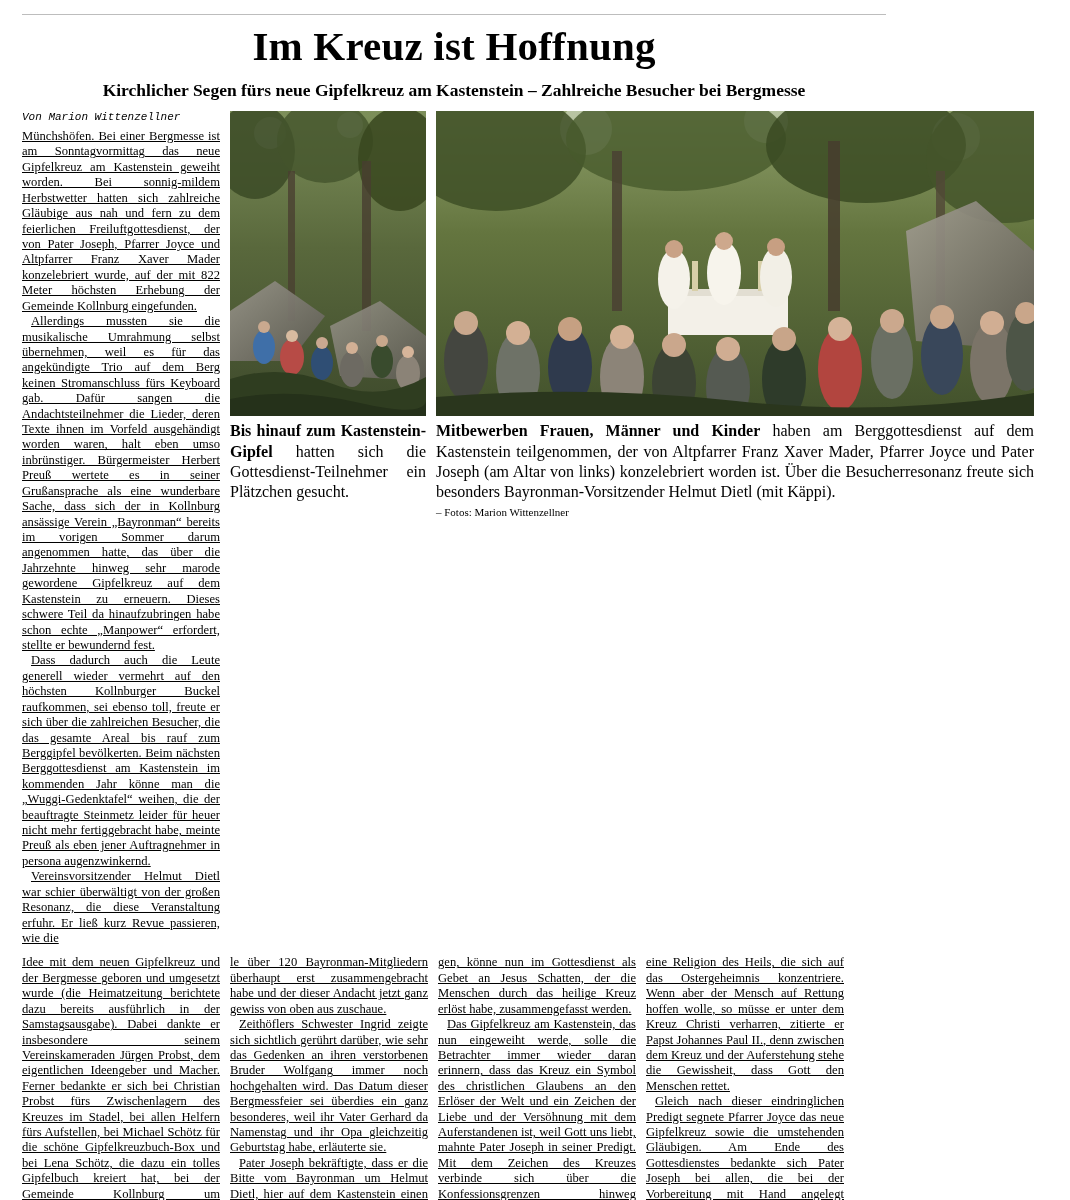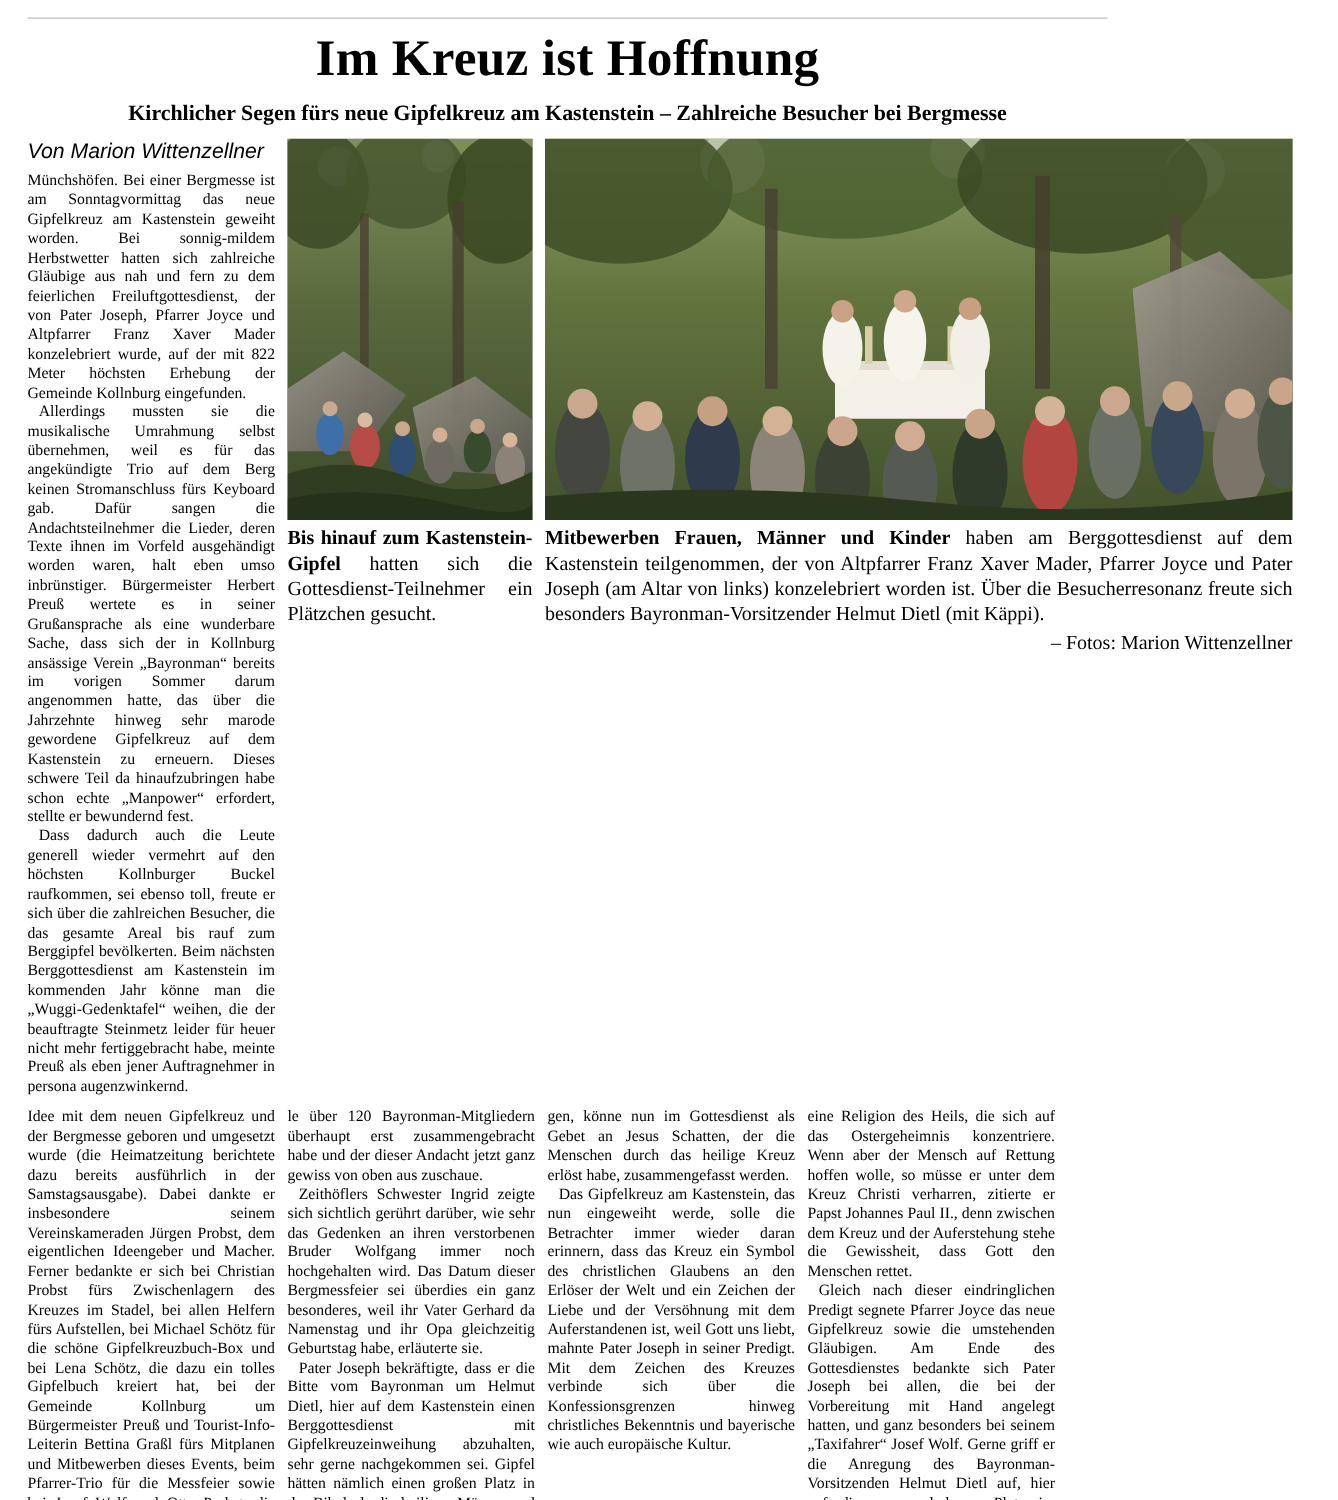--- a/index.html
+++ b/index.html
@@ -39,22 +39,22 @@
   .subhead {
     text-align: center;
     font-family: Liberation Serif, serif;
     font-weight: bold;
     font-size: 17.5px;
     line-height: 1.2;
     margin: 0 0 10px 0;
   }
   .byline {
     font-style: italic;
-    font-size: 17px;
-    font-family: Liberation Sans, sans-serif;
+    font-size: 11px;
+    font-family: Liberation Mono, monospace;
     margin: 0 0 6px 0;
   }
 
   
   .top-block {
     display: flex;
     gap: 10px;
     align-items: flex-start;
   }
   .col-narrow {
@@ -78,22 +78,21 @@
   .photo svg { display: block; width: 100%; height: 100%; }
   .caption {
     font-family: "Liberation Serif", serif;
     font-size: 16px;
     line-height: 1.28;
     text-align: justify;
     margin-top: 5px;
   }
   .caption b { font-weight: bold; }
   .credit {
-    text-align: right;
-    font-size: 16px;
+    font-size: 11px;
     margin-top: 3px;
   }
 
   
   .body-cols {
     display: flex;
     gap: 10px;
     margin-top: 9px;
   }
   .bcol {
@@ -102,40 +101,42 @@
   }
   p.txt {
     font-family: "Liberation Serif", serif;
     font-size: 12.6px;
     line-height: 1.225;
     text-align: justify;
     text-justify: inter-word;
     hyphens: auto;
     margin: 0 0 0 0;
     text-indent: 9px;
+    text-decoration: underline;
   }
   p.txt.first { text-indent: 0; }
 </style>
 </head>
 <body>
 
 <div class="page">
 
   <div class="rule-top"></div>
 
   <h1 class="headline">Im Kreuz ist Hoffnung</h1>
   <h2 class="subhead">Kirchlicher Segen fürs neue Gipfelkreuz am Kastenstein – Zahlreiche Besucher bei Bergmesse</h2>
 
   <div class="top-block">
 
     <div class="col-narrow">
       <div class="byline">Von Marion Wittenzellner</div>
       <p class="txt first">Münchshöfen. Bei einer Bergmesse ist am Sonntagvormittag das neue Gipfelkreuz am Kastenstein geweiht worden. Bei sonnig-mildem Herbstwetter hatten sich zahlreiche Gläubige aus nah und fern zu dem feierlichen Freiluftgottesdienst, der von Pater Joseph, Pfarrer Joyce und Altpfarrer Franz Xaver Mader konzelebriert wurde, auf der mit 822 Meter höchsten Erhebung der Gemeinde Kollnburg eingefunden.</p>
       <p class="txt">Allerdings mussten sie die musikalische Umrahmung selbst übernehmen, weil es für das angekündigte Trio auf dem Berg keinen Stromanschluss fürs Keyboard gab. Dafür sangen die Andachtsteilnehmer die Lieder, deren Texte ihnen im Vorfeld ausgehändigt worden waren, halt eben umso inbrünstiger. Bürgermeister Herbert Preuß wertete es in seiner Grußansprache als eine wunderbare Sache, dass sich der in Kollnburg ansässige Verein „Bayronman“ bereits im vorigen Sommer darum angenommen hatte, das über die Jahrzehnte hinweg sehr marode gewordene Gipfelkreuz auf dem Kastenstein zu erneuern. Dieses schwere Teil da hinaufzubringen habe schon echte „Manpower“ erfordert, stellte er bewundernd fest.</p>
       <p class="txt">Dass dadurch auch die Leute generell wieder vermehrt auf den höchsten Kollnburger Buckel raufkommen, sei ebenso toll, freute er sich über die zahlreichen Besucher, die das gesamte Areal bis rauf zum Berggipfel bevölkerten. Beim nächsten Berggottesdienst am Kastenstein im kommenden Jahr könne man die „Wuggi-Gedenktafel“ weihen, die der beauftragte Steinmetz leider für heuer nicht mehr fertiggebracht habe, meinte Preuß als eben jener Auftragnehmer in persona augenzwinkernd.</p>
+      <p class="txt">Vereinsvorsitzender Helmut Dietl war schier überwältigt von der großen Resonanz, die diese Veranstaltung erfuhr. Er ließ kurz Revue passieren, wie die</p>
     </div>
 
     <div class="photo-col-a">
       <div class="photo" style="height:305px;">
         <svg viewBox="0 0 196 305" preserveAspectRatio="none" aria-hidden="true">
           <defs>
             <linearGradient id="gA" x1="0" y1="0" x2="0" y2="1">
               <stop offset="0%" stop-color="#7d8f5a"></stop>
               <stop offset="45%" stop-color="#59683c"></stop>
               <stop offset="100%" stop-color="#3e4a2c"></stop>

